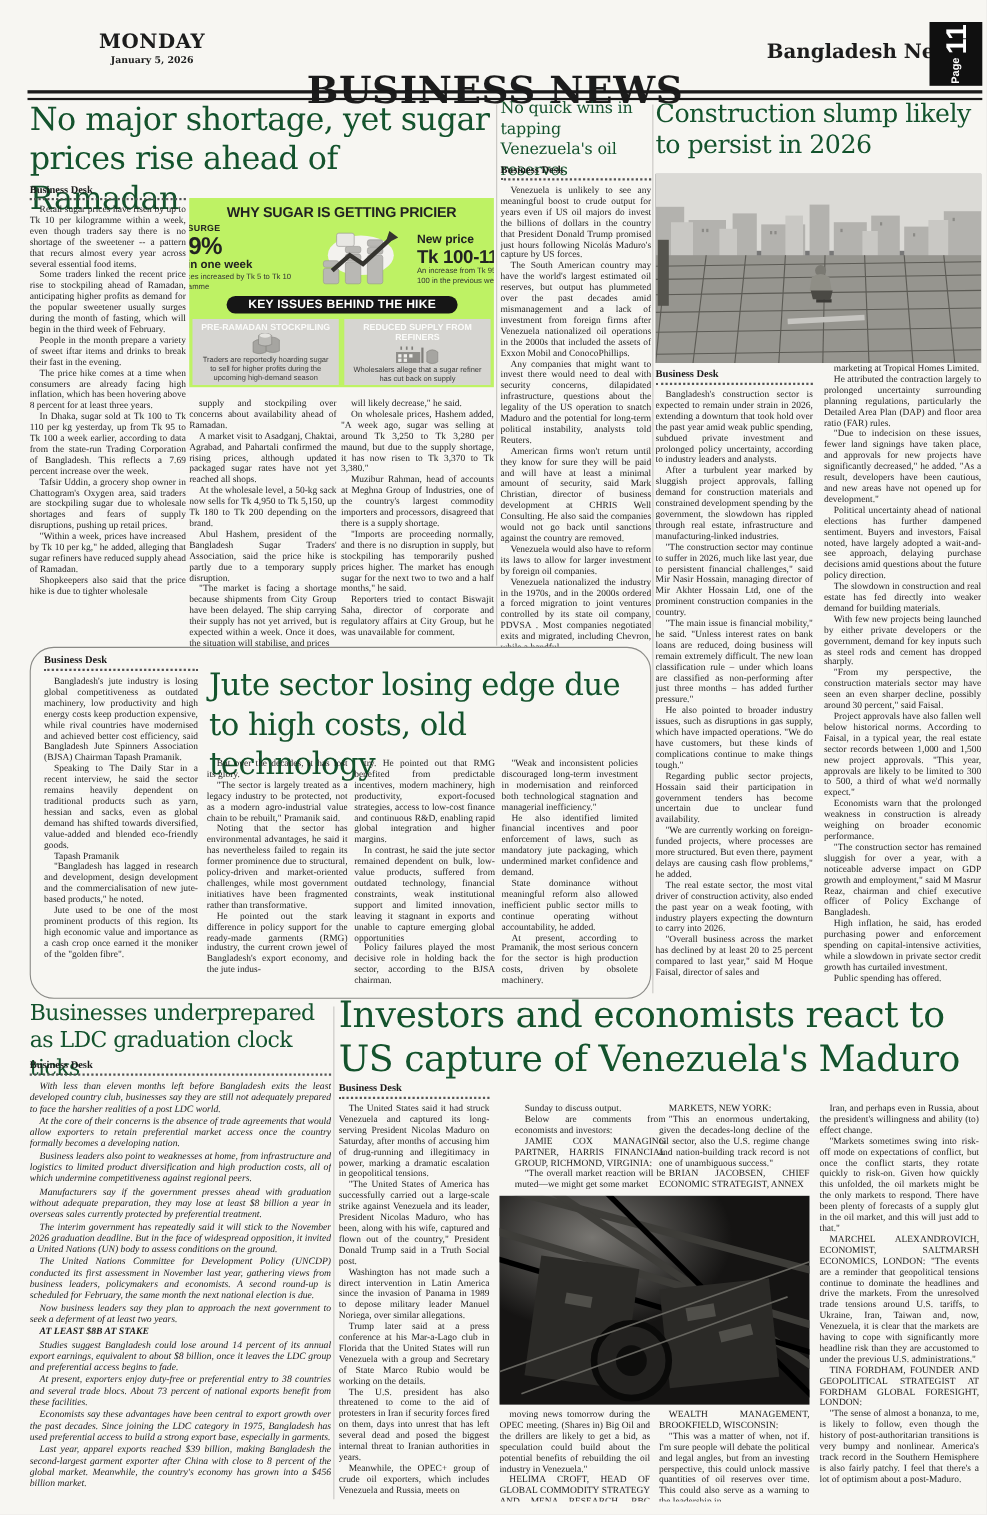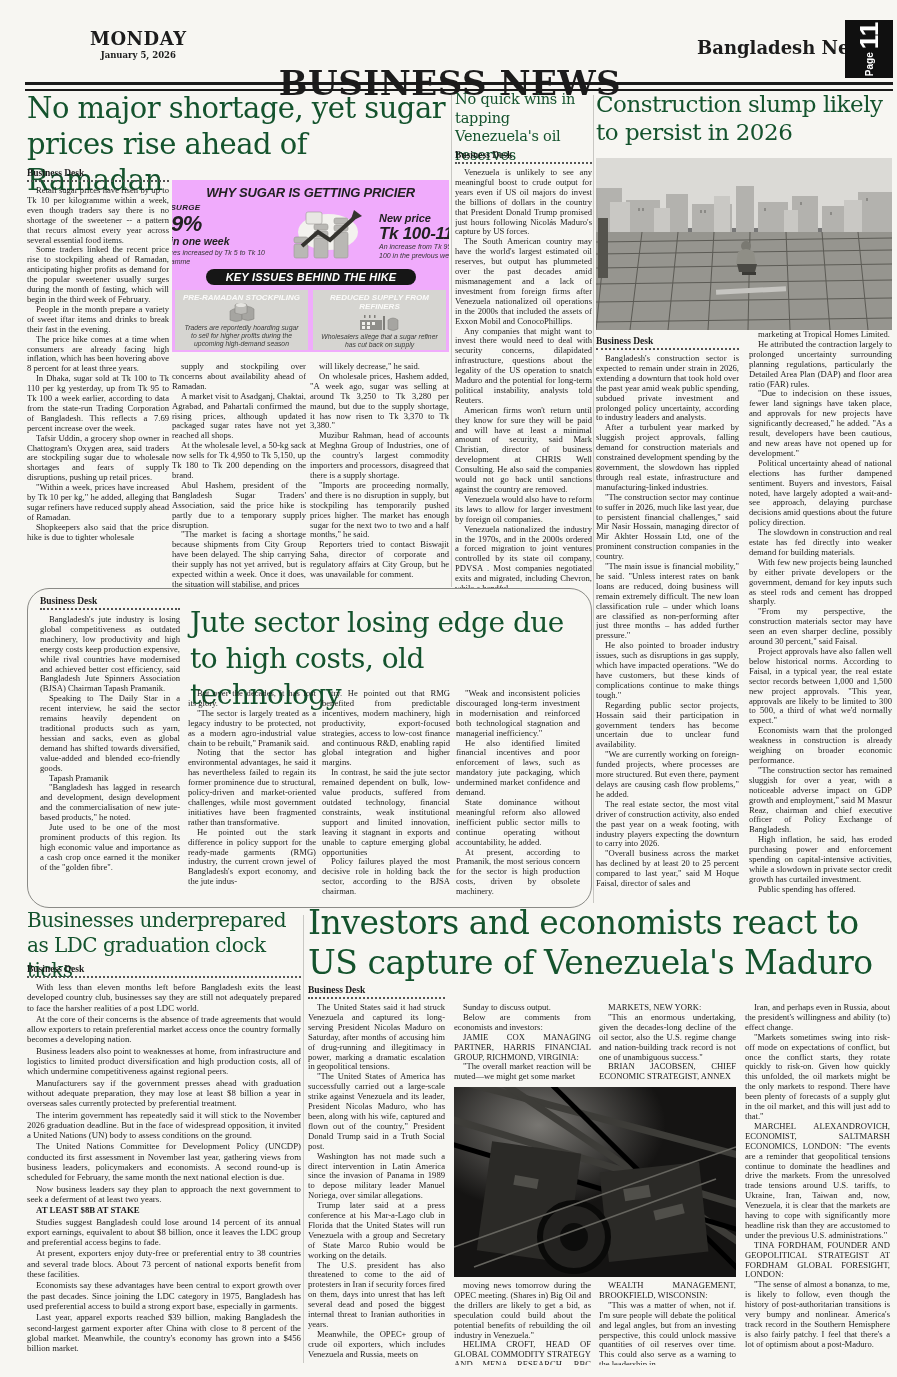--- a/index.html
+++ b/index.html
@@ -21,29 +21,29 @@
   .h-oil{font-size:14.5px;line-height:18.5px;letter-spacing:-0.2px;}
   .h-construction{font-size:23px;line-height:28px;}
   .h-jute{font-size:28px;line-height:36px;}
   .h-ldc{font-size:20px;line-height:25px;}
   .h-maduro{font-size:33px;line-height:40px;}
   .kicker{font-weight:bold;font-size:9.5px;border-bottom:2px dotted #555;padding-bottom:2px;}
   
   .body-col{font-size:8.6px;line-height:9.9px;text-align:justify;overflow:hidden;}
   .body-col p{margin:0;text-indent:9px;}
   .ldc-col{font-size:8.8px;line-height:10.3px;}
-  .ldc-col p{margin:0 0 1px 0;}
+  .ldc-col p{margin:0 0 1px 0;font-style:italic;}
   .subhead{font-weight:bold;text-indent:9px;margin:1px 0;}
   .vrule{position:absolute;width:1px;background:#c8c7c3;}
   .photo{overflow:hidden;background:#777;}
   .photo svg{display:block;}
   
   .jute-box{position:absolute;left:27px;top:588px;width:563px;height:318px;border:1px solid #8a8a86;border-radius:22px;background:#f7f6f2;}
   
-  .info{position:absolute;background:#f0abfc;overflow:hidden;font-family:"Liberation Sans",sans-serif;font-style:italic;}
+  .info{position:absolute;background:#bef264;overflow:hidden;font-family:"Liberation Sans",sans-serif;}
   .info-title{position:absolute;top:5px;left:0;width:100%;text-align:center;font-weight:bold;font-size:13px;letter-spacing:-.2px;color:#222;}
   .stat-left{position:absolute;left:-30px;top:23px;width:155px;color:#222;}
   .stat-label{font-weight:bold;font-size:8px;letter-spacing:.3px;}
   .stat-value{font-weight:bold;font-size:22px;line-height:23px;letter-spacing:-.5px;}
   .stat-sub{font-weight:bold;font-size:10.5px;line-height:12px;}
   .stat-note{font-size:7px;line-height:8.5px;color:#333;margin-top:2px;width:130px;}
   .stat-right{position:absolute;left:207px;top:32px;width:120px;color:#222;}
   .nr-label{font-weight:bold;font-size:11px;line-height:12px;}
   .nr-value{font-weight:bold;font-size:17px;line-height:19px;letter-spacing:-.3px;white-space:nowrap;}
   .nr-note{font-size:7px;line-height:8.5px;color:#333;width:78px;}
@@ -340,21 +340,21 @@
     <div class="abs kicker" style="left:0;top:82px;width:137px;">Business Desk</div>
     <div class="abs body-col" style="left:0;top:100px;width:137px;height:360px;">
         <p>The United States said it had struck Venezuela and captured its long-serving President Nicolas Maduro on Saturday, after months of accusing him of drug-running and illegitimacy in power, marking a dramatic escalation in geopolitical tensions.</p>
         <p>"The United States of America has successfully carried out a large-scale strike against Venezuela and its leader, President Nicolas Maduro, who has been, along with his wife, captured and flown out of the country," President Donald Trump said in a Truth Social post.</p>
         <p>Washington has not made such a direct intervention in Latin America since the invasion of Panama in 1989 to depose military leader Manuel Noriega, over similar allegations.</p>
         <p>Trump later said at a press conference at his Mar-a-Lago club in Florida that the United States will run Venezuela with a group and Secretary of State Marco Rubio would be working on the details.</p>
         <p>The U.S. president has also threatened to come to the aid of protesters in Iran if security forces fired on them, days into unrest that has left several dead and posed the biggest internal threat to Iranian authorities in years.</p>
         <p>Meanwhile, the OPEC+ group of crude oil exporters, which includes Venezuela and Russia, meets on</p>
       </div>
 
-    <div class="abs body-col" style="left:146px;top:100px;width:137px;height:80px;">
+    <div class="abs body-col" style="left:160px;top:100px;width:137px;height:80px;">
         <p>Sunday to discuss output.</p>
         <p>Below are comments from economists and investors:</p>
         <p>JAMIE COX MANAGING PARTNER, HARRIS FINANCIAL GROUP, RICHMOND, VIRGINIA:</p>
         <p>"The overall market reaction will be muted—we might get some market</p>
       </div>
     <div class="abs body-col" style="left:146px;top:378px;width:137px;height:84px;">
         <p>moving news tomorrow during the OPEC meeting. (Shares in) Big Oil and the drillers are likely to get a bid, as speculation could build about the potential benefits of rebuilding the oil industry in Venezuela."</p>
         <p>HELIMA CROFT, HEAD OF GLOBAL COMMODITY STRATEGY AND MENA RESEARCH, RBC CAPITAL</p>
       </div>
 

